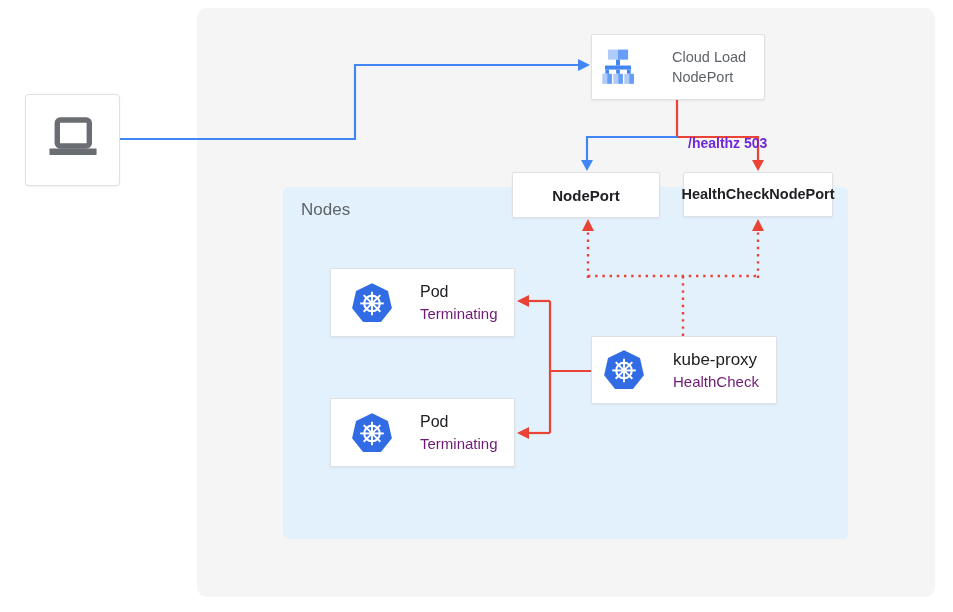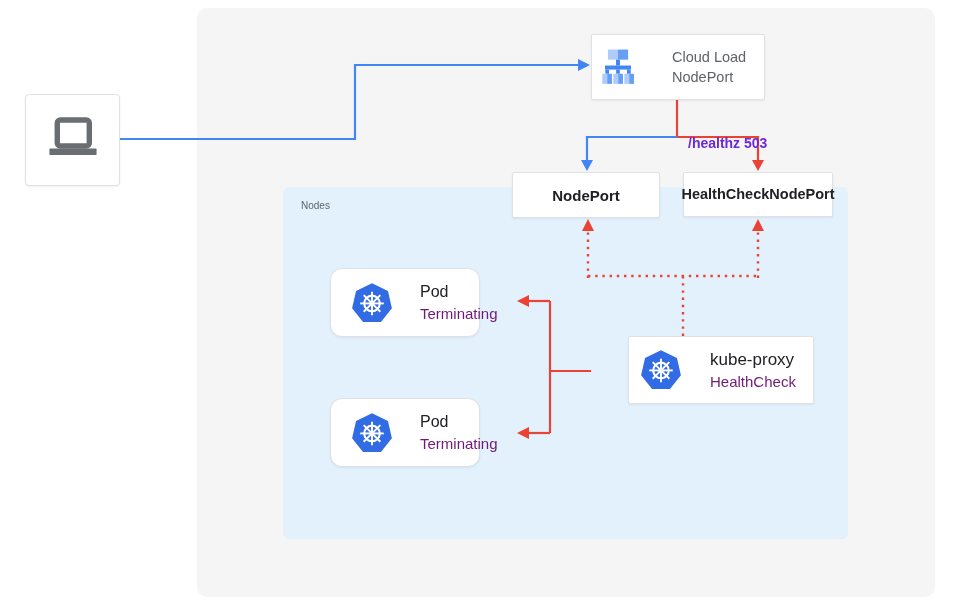--- a/index.html
+++ b/index.html
@@ -25,21 +25,21 @@
   .nodes-container {
     position: absolute;
     left: 283px; top: 187px;
     width: 565px; height: 352px;
     background: #E3F1FC;
     border-radius: 6px;
   }
   .nodes-label {
     position: absolute;
     left: 18px; top: 13px;
-    font-size: 10px;
+    font-size: 17px;
     color: #5F6368;
   }
 
   svg.edges {
     position: absolute;
     left: 0; top: 0;
     width: 953px; height: 612px;
     pointer-events: none;
   }
 
@@ -90,35 +90,34 @@
     justify-content: center;
     font-size: 14.5px;
     font-weight: bold;
     line-height: 19px;
     color: #202124;
     text-align: center;
   }
 
   .pod-box {
     left: 330px;
-    width: 150px; height: 69px;
-    border-radius: 12px;
+    width: 185px; height: 69px;
+    border-radius: 0;
     padding-left: 20px;
     gap: 27px;
   }
   .pod-box.top { top: 268px; }
   .pod-box.bottom { top: 398px; }
 
   .kproxy-box {
     left: 591px; top: 336px;
     width: 186px; height: 68px;
     border-radius: 2px;
     padding-left: 11px;
     gap: 28px;
-    margin-left: 37px;
   }
 
   .box-title { font-size: 16px; color: #202124; line-height: 22px; }
   .box-subtitle { font-size: 15px; color: #701a75; line-height: 21px; }
   .kproxy-box .box-title { font-size: 17px; }
 
   .healthz-label {
     position: absolute;
     left: 688px; top: 109px;
     font-size: 14px;

